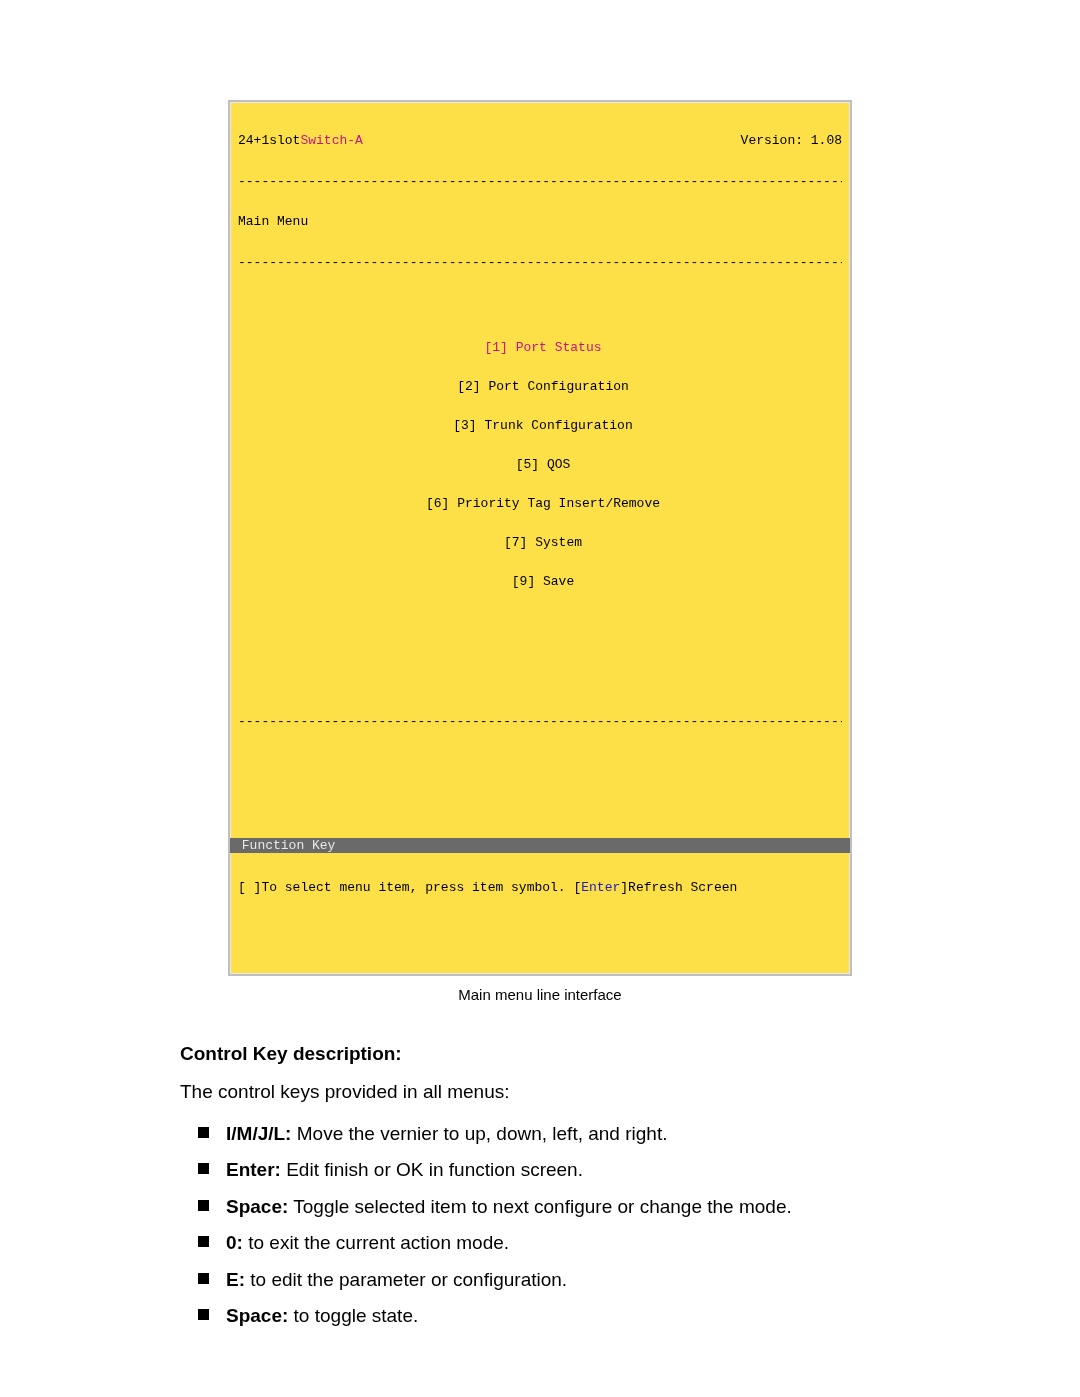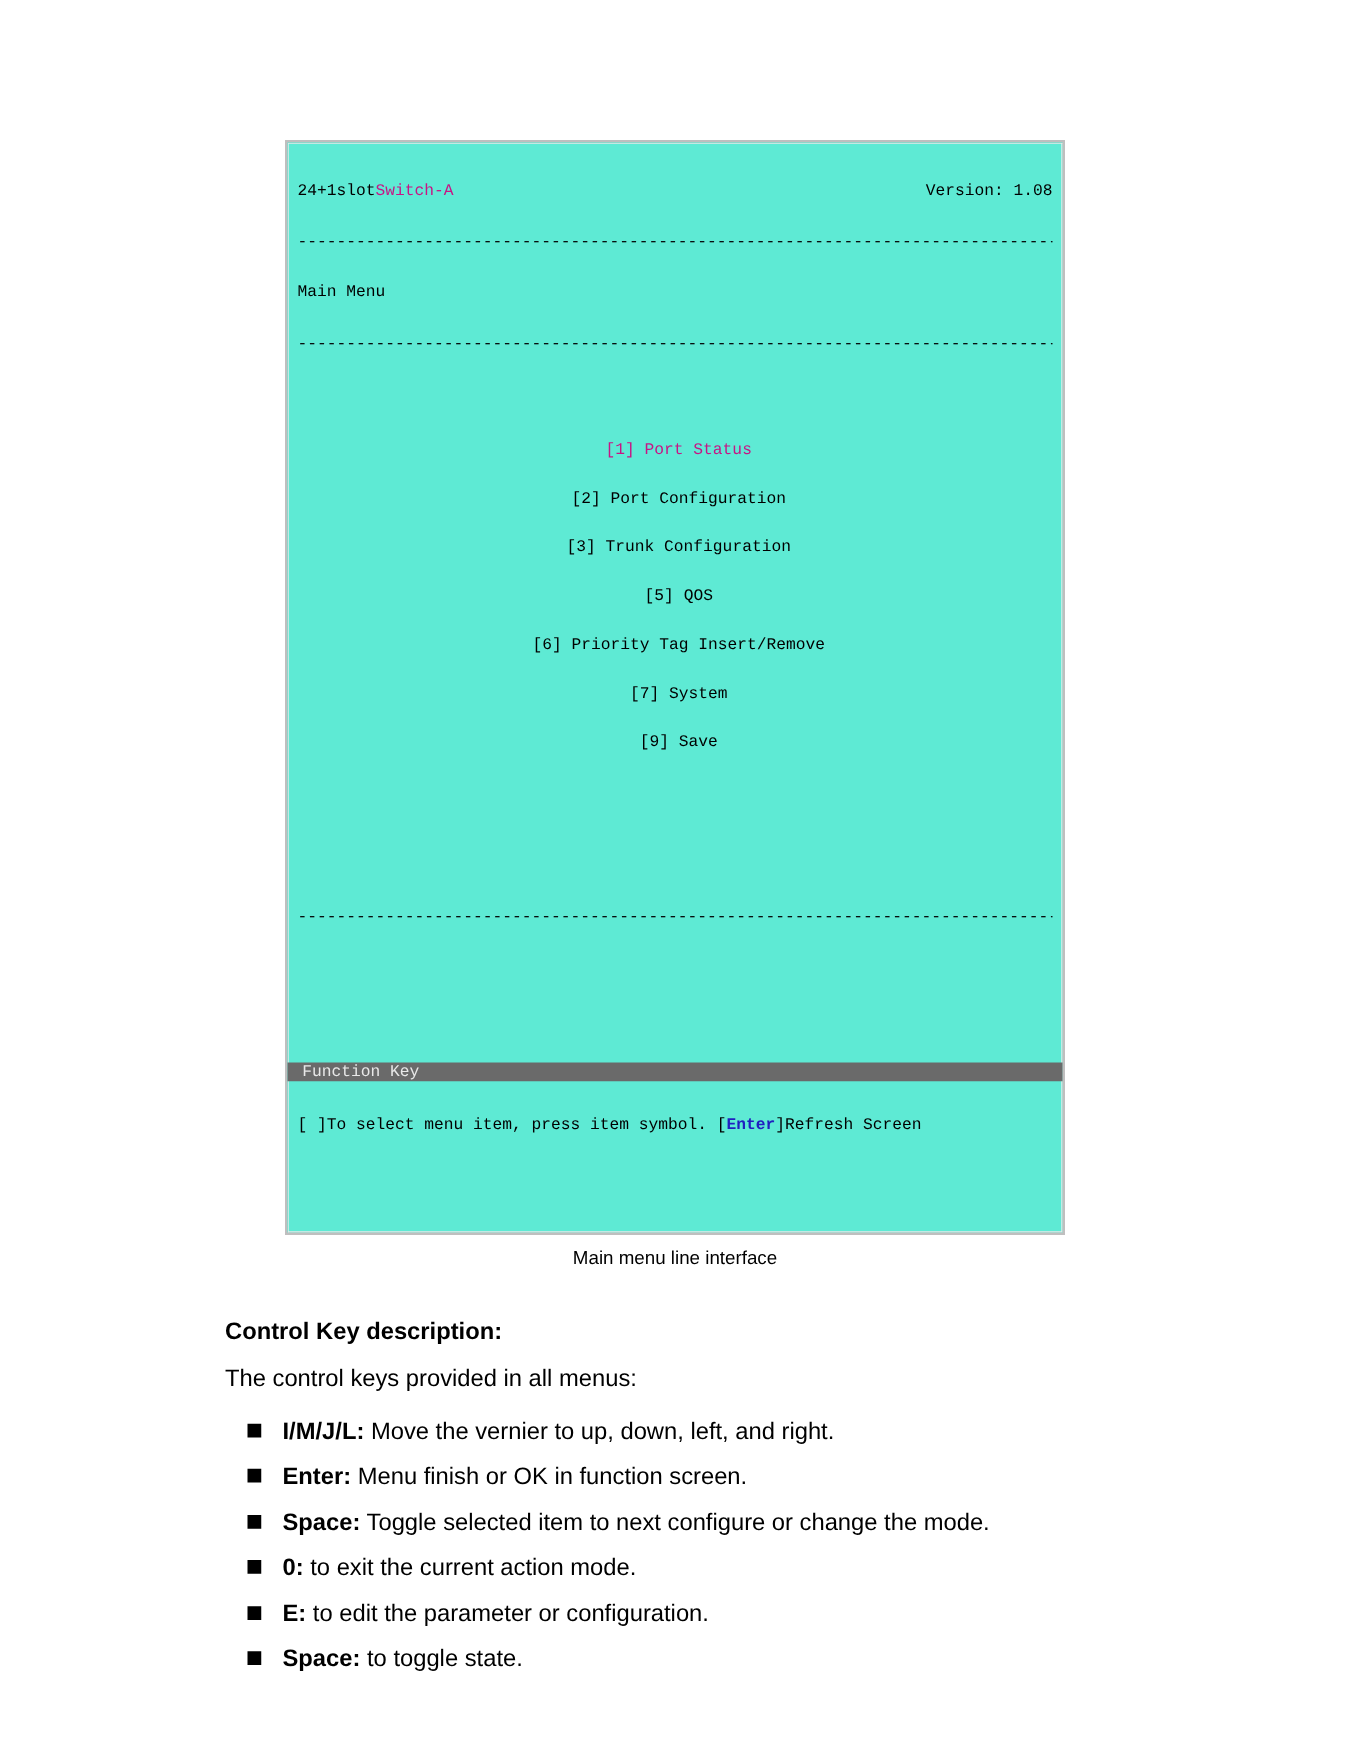--- a/index.html
+++ b/index.html
@@ -7,23 +7,23 @@
     padding: 0;
     background: #ffffff;
     font-family: Arial, Helvetica, sans-serif;
     width: 1080px;
   }
   .page {
     padding: 100px 180px 40px 180px;
   }
   .terminal-box {
     border: 2px solid #bfbfbf;
-    background: #5eead4;
+    background: #fde047;
     width: 620px;
-    margin: 12px auto 10px auto;
+    margin: 0 auto 10px auto;
     box-shadow: inset 1px 1px 0 #e8e8e8, inset -1px -1px 0 #e8e8e8;
   }
   .term-inner {
     font-family: "Courier New", Courier, monospace;
     font-size: 13px;
     line-height: 13px;
     color: #000;
     padding: 6px 8px 10px 8px;
     white-space: pre;
   }
@@ -57,21 +57,21 @@
   .menu-item-selected { color: #c71585; }
   .func-bar {
     background: #6a6a6a;
     color: #e8e8e8;
     padding: 1px 4px;
     margin: 0 -8px;
   }
   .func-hint {
     padding: 2px 0 0 0;
   }
-  .func-hint .enter { color: #2020c0; font-weight: bold; }
+  .func-hint .enter { color: #2020c0; }
 
   .caption {
     text-align: center;
     font-size: 15px;
     color: #000;
     margin: 8px auto 40px auto;
     font-family: Arial, Helvetica, sans-serif;
   }
 
   .section-heading {
@@ -148,21 +148,21 @@
     </div>
   </div>
 
   <div class="caption">Main menu line interface</div>
 
   <div class="section-heading">Control Key description:</div>
   <div class="section-intro">The control keys provided in all menus:</div>
 
   <ul class="controls">
     <li><b>I/M/J/L:</b><span> Move the vernier to up, down, left, and right.</span></li>
-    <li><b>Enter:</b><span> Menu finish or OK in function screen.</span></li>
+    <li><b>Enter:</b><span> Edit finish or OK in function screen.</span></li>
     <li><b>Space:</b><span> Toggle selected item to next configure or change the mode.</span></li>
     <li><b>0:</b><span> to exit the current action mode.</span></li>
     <li><b>E:</b><span> to edit the parameter or configuration.</span></li>
     <li><b>Space:</b><span> to toggle state.</span></li>
 
   </ul>
 
 </div>
 
 </body></html>

